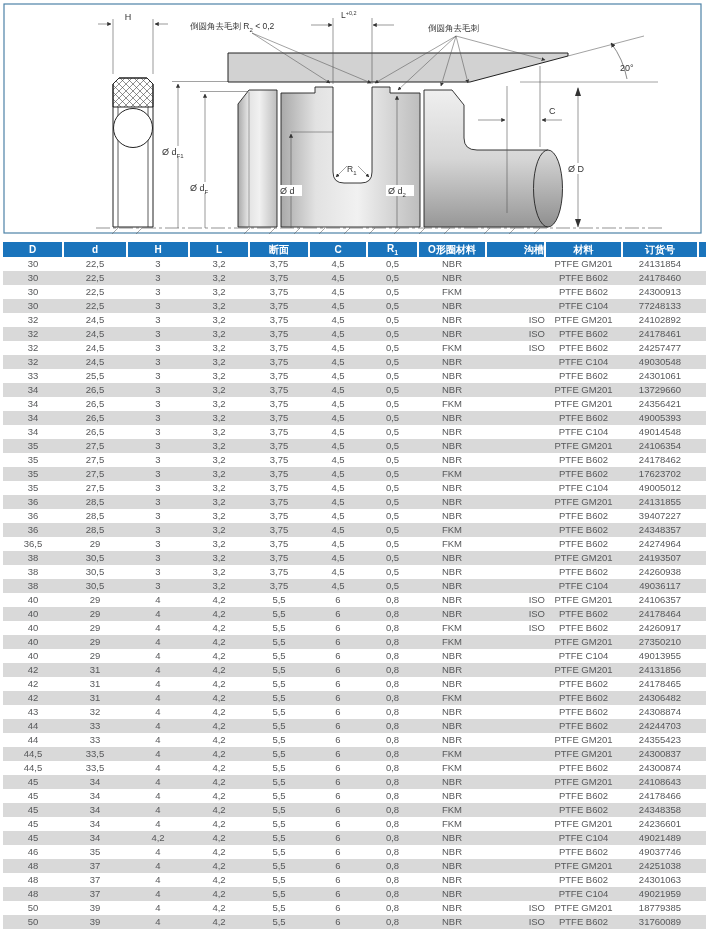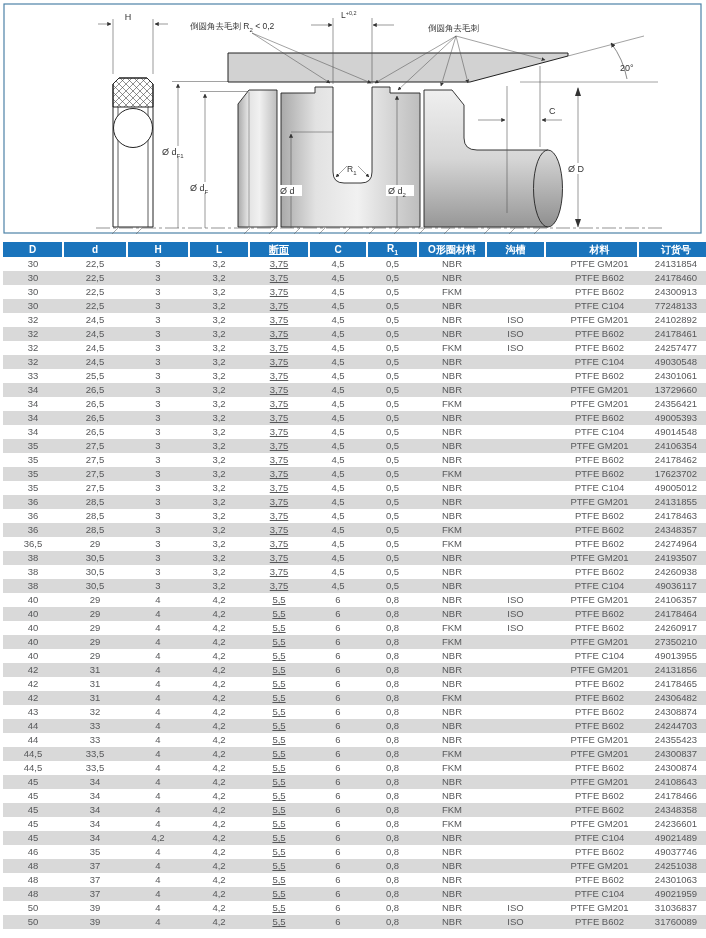--- a/index.html
+++ b/index.html
@@ -18,26 +18,26 @@
   table.size-table td{height:14px;line-height:14px;padding:0;text-align:center;white-space:nowrap;overflow:hidden;}
   table.size-table tbody tr:nth-child(even){background:var(--row-stripe);}
   td.dot{font-size:8px;}
   td.dot-filled{color:#1a1a1a;}
   td.dot-empty{color:#777;}
   
   .size-table th:nth-child(1),.size-table td:nth-child(1){width:59px;}
   .size-table th:nth-child(2),.size-table td:nth-child(2){width:62px;}
   .size-table th:nth-child(3),.size-table td:nth-child(3){width:60px;}
   .size-table th:nth-child(4),.size-table td:nth-child(4){width:58px;}
-  .size-table th:nth-child(5),.size-table td:nth-child(5){width:58px;text-decoration:underline;}
+  .size-table th:nth-child(5),.size-table td:nth-child(5){width:58px;}
   .size-table th:nth-child(6),.size-table td:nth-child(6){width:56px;}
   .size-table th:nth-child(7),.size-table td:nth-child(7){width:49px;}
   .size-table th:nth-child(8),.size-table td:nth-child(8){width:66px;margin-left:40px;}
-  .size-table th:nth-child(9),.size-table td:nth-child(9){width:57px;}
-  .size-table th:nth-child(10),.size-table td:nth-child(10){width:75px;padding-left:16px;}
+  .size-table th:nth-child(9),.size-table td:nth-child(9){width:57px;text-align:right;}
+  .size-table th:nth-child(10),.size-table td:nth-child(10){width:75px;}
   .size-table th:nth-child(11),.size-table td:nth-child(11){width:74px;}
   .size-table th:nth-child(12),.size-table td:nth-child(12){width:26px;}
   sub{font-size:7px;}
 </style>
 </head>
 <body>
 
 <div class="diagram-box">
 <svg width="706" height="238" viewBox="0 0 706 238">
   <defs>
@@ -467,21 +467,21 @@
         <td>36</td>
         <td>28,5</td>
         <td>3</td>
         <td>3,2</td>
         <td>3,75</td>
         <td>4,5</td>
         <td>0,5</td>
         <td>NBR</td>
         <td></td>
         <td>PTFE B602</td>
-        <td>24178463</td>
+        <td>39407227</td>
         <td class="dot dot-filled">●</td>
       </tr>
       <tr>
         <td>36</td>
         <td>28,5</td>
         <td>3</td>
         <td>3,2</td>
         <td>3,75</td>
         <td>4,5</td>
         <td>0,5</td>
@@ -859,21 +859,21 @@
         <td>50</td>
         <td>39</td>
         <td>4</td>
         <td>4,2</td>
         <td>5,5</td>
         <td>6</td>
         <td>0,8</td>
         <td>NBR</td>
         <td>ISO</td>
         <td>PTFE GM201</td>
-        <td>31036837</td>
+        <td>18779385</td>
         <td class="dot dot-filled">●</td>
       </tr>
       <tr>
         <td>50</td>
         <td>39</td>
         <td>4</td>
         <td>4,2</td>
         <td>5,5</td>
         <td>6</td>
         <td>0,8</td>

